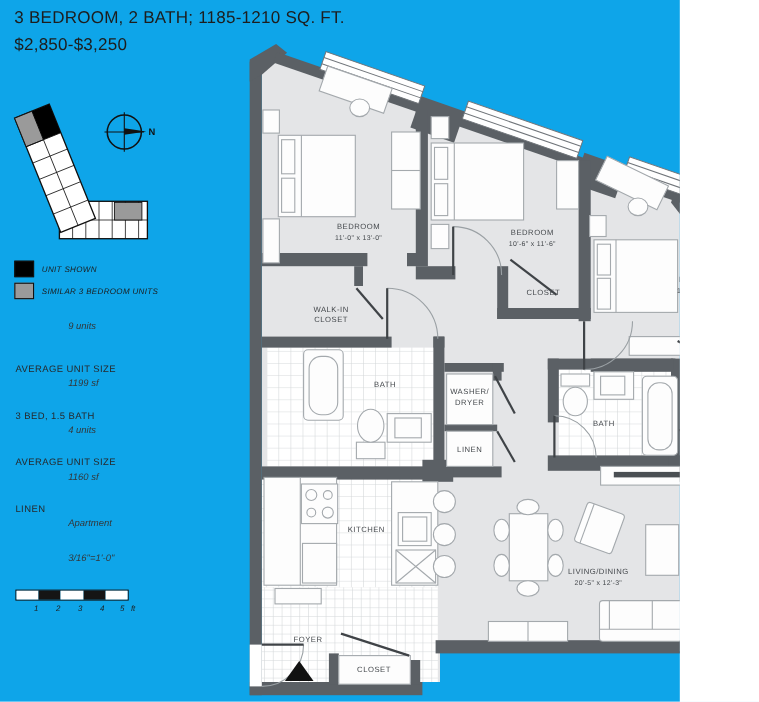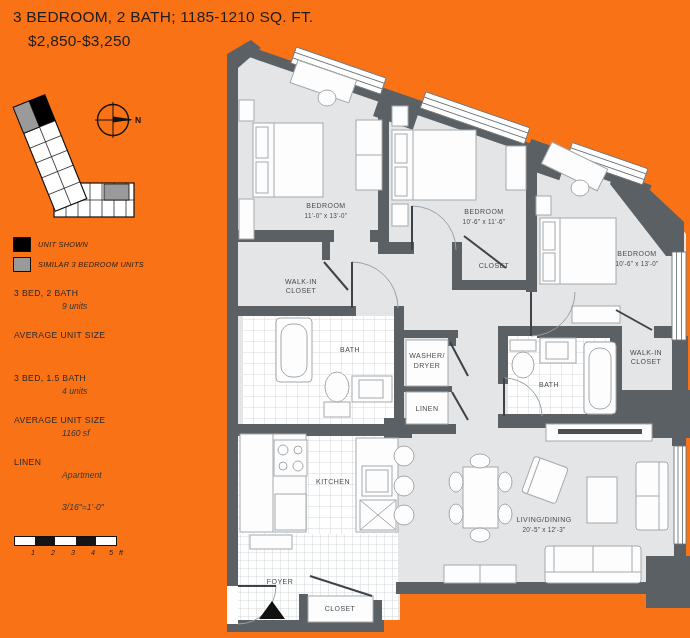--- a/index.html
+++ b/index.html
@@ -1,21 +1,21 @@
 <!DOCTYPE html>
 <html><head>
 <meta charset="utf-8">
 <style>
   html,body{margin:0;padding:0;background:#fff;}
-  #page{position:relative;width:690px;height:638px;background:#f97316;overflow:hidden;
+  #page{position:relative;width:618px;height:638px;background:#0ea5e9;overflow:hidden;
         font-family:"Liberation Sans",sans-serif;color:#232323;}
   .abs{position:absolute;}
   
   #title-line{left:13px;top:8px;font-size:15.5px;letter-spacing:.2px;color:#1d1d1d;}
-  #price-line{left:13px;top:32px;font-size:15.5px;letter-spacing:.2px;color:#1d1d1d;margin-left:15px;}
+  #price-line{left:13px;top:32px;font-size:15.5px;letter-spacing:.2px;color:#1d1d1d;}
   
   .legend-row{display:flex;align-items:center;gap:7px;height:16px;}
   #legend{left:13px;top:236px;display:flex;flex-direction:column;gap:4px;}
   .swatch{width:16px;height:13px;border:1px solid #111;}
   .legend-label{font-size:7.3px;font-style:italic;letter-spacing:.3px;color:#1c1c1c;}
   
   .stat{position:absolute;left:14px;width:200px;}
   .stat .lab{font-size:8.6px;letter-spacing:.4px;color:#26292c;}
   .stat .val{font-size:8.6px;font-style:italic;color:#33373a;margin-top:3px;margin-left:48px;}
   
@@ -74,25 +74,25 @@
       <div class="swatch" style="background:#000"></div>
       <div class="legend-label">UNIT SHOWN</div>
     </div>
     <div class="legend-row">
       <div class="swatch" style="background:#9a9a9a"></div>
       <div class="legend-label">SIMILAR 3 BEDROOM UNITS</div>
     </div>
   </div>
 
   <div class="stat" style="top:288px">
-    <div class="lab">3 BED, 2 BATH</div>
     <div class="val">9 units</div>
   </div>
   <div class="stat" style="top:330px">
     <div class="lab">AVERAGE UNIT SIZE</div>
+    <div class="val">1199 sf</div>
   </div>
   <div class="stat" style="top:373px">
     <div class="lab">3 BED, 1.5 BATH</div>
     <div class="val">4 units</div>
   </div>
   <div class="stat" style="top:415px">
     <div class="lab">AVERAGE UNIT SIZE</div>
     <div class="val">1160 sf</div>
   </div>
   <div class="stat" style="top:457px">

